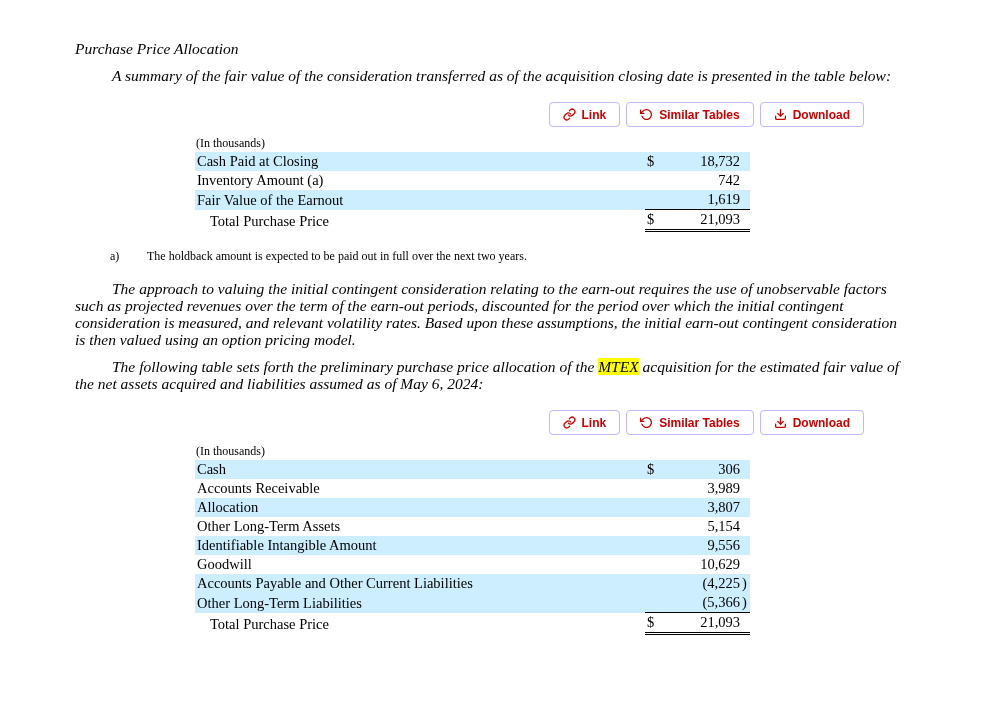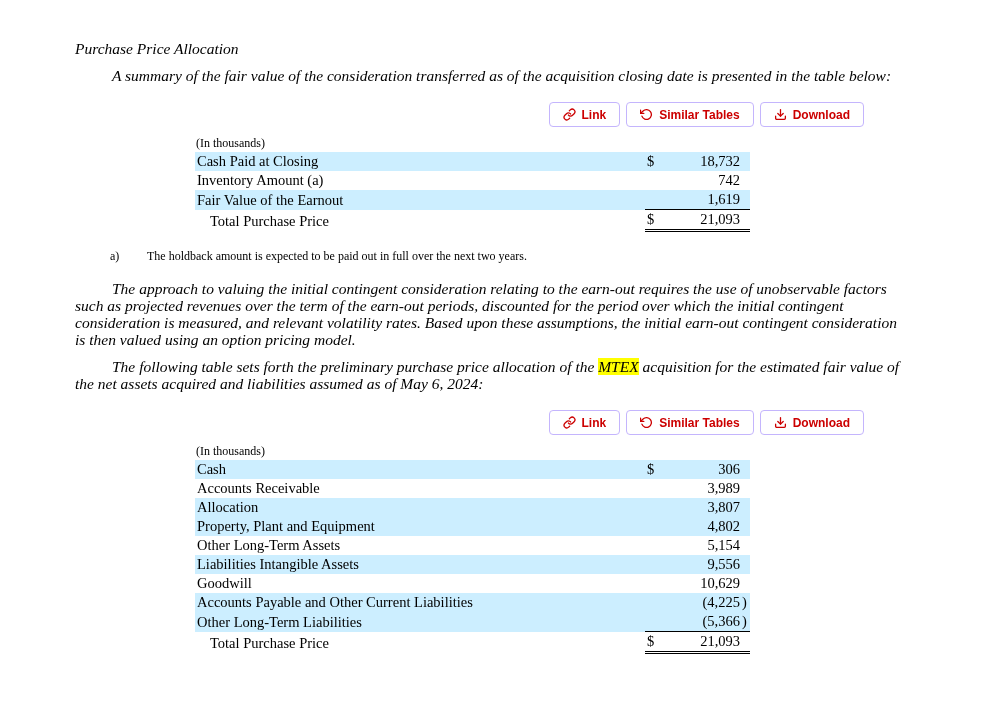--- a/index.html
+++ b/index.html
@@ -156,34 +156,28 @@
           <td class="c-cur"></td>
           <td class="c-val">3,989</td>
           <td class="c-paren"></td>
         </tr>
         <tr class="shaded">
           <td class="c-label">Allocation</td>
           <td class="c-cur"></td>
           <td class="c-val">3,807</td>
           <td class="c-paren"></td>
         </tr>
-        <tr class="shaded">
-          <td class="c-label">Property, Plant and Equipment</td>
-          <td class="c-cur"></td>
-          <td class="c-val">4,802</td>
-          <td class="c-paren"></td>
-        </tr>
         <tr class="">
           <td class="c-label">Other Long-Term Assets</td>
           <td class="c-cur"></td>
           <td class="c-val">5,154</td>
           <td class="c-paren"></td>
         </tr>
         <tr class="shaded">
-          <td class="c-label">Liabilities Intangible Assets</td>
+          <td class="c-label">Identifiable Intangible Amount</td>
           <td class="c-cur"></td>
           <td class="c-val">9,556</td>
           <td class="c-paren"></td>
         </tr>
         <tr class="">
           <td class="c-label">Goodwill</td>
           <td class="c-cur"></td>
           <td class="c-val">10,629</td>
           <td class="c-paren"></td>
         </tr>

